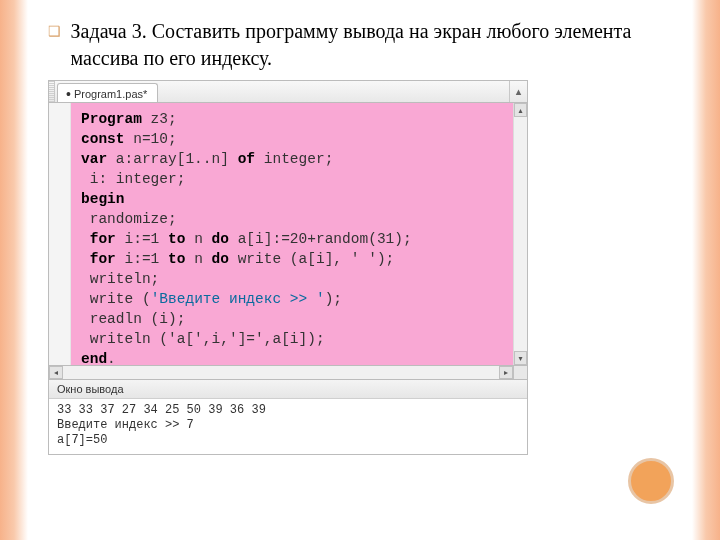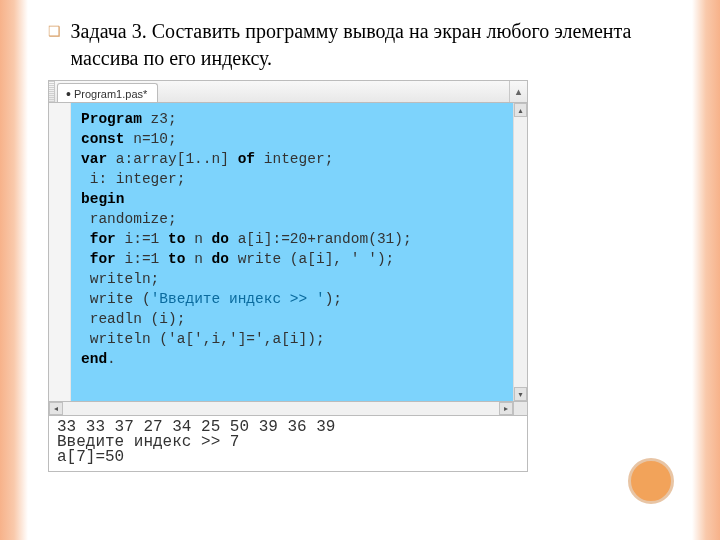--- a/index.html
+++ b/index.html
@@ -84,24 +84,24 @@
     margin-left: auto;
     width: 18px;
     display: flex;
     align-items: center;
     justify-content: center;
     color: #666;
     border-left: 1px solid #c8c8c8;
   }
   .code-area {
     border: 1px solid #bcbcbc;
-    background: #7dd3fc;
-    position: relative;
-    display: flex;
-    height: 300px;
+    background: #f9a8d4;
+    position: relative;
+    display: flex;
+    height: 264px;
   }
   .gutter {
     width: 22px;
     background: #f4f4f4;
     border-right: 1px solid #e6e6e6;
   }
   .code {
     flex: 1;
     padding: 6px 8px 6px 10px;
     font-family: "Courier New", monospace;
@@ -150,21 +150,21 @@
   }
   .output-title {
     background: linear-gradient(#f4f4f4,#e6e6e6);
     border-bottom: 1px solid #cfcfcf;
     font-size: 11px;
     color: #333;
     padding: 3px 8px;
   }
   .output-body {
     font-family: "Courier New", monospace;
-    font-size: 16px;
+    font-size: 12px;
     line-height: 15px;
     color: #333;
     padding: 4px 8px 6px 8px;
     white-space: pre;
   }
   .circle-deco {
     position: absolute;
     right: 46px;
     bottom: 36px;
     width: 46px;
@@ -230,20 +230,21 @@
           <span>◂</span>
         </div>
       <div class="track"></div>
       <div class="arrow">
           <span>▸</span>
         </div>
       <div class="corner"></div>
     </div>
 
     <div class="output-panel">
+      <div class="output-title">Окно вывода</div>
       <div class="output-body"><span>33 33 37 27 34 25 50 39 36 39</span>
 <span>Введите индекс &gt;&gt; 7</span>
 <span>a[7]=50</span></div>
     </div>
 
   </div>
 
 </div>
 
 <div class="circle-deco"></div>

